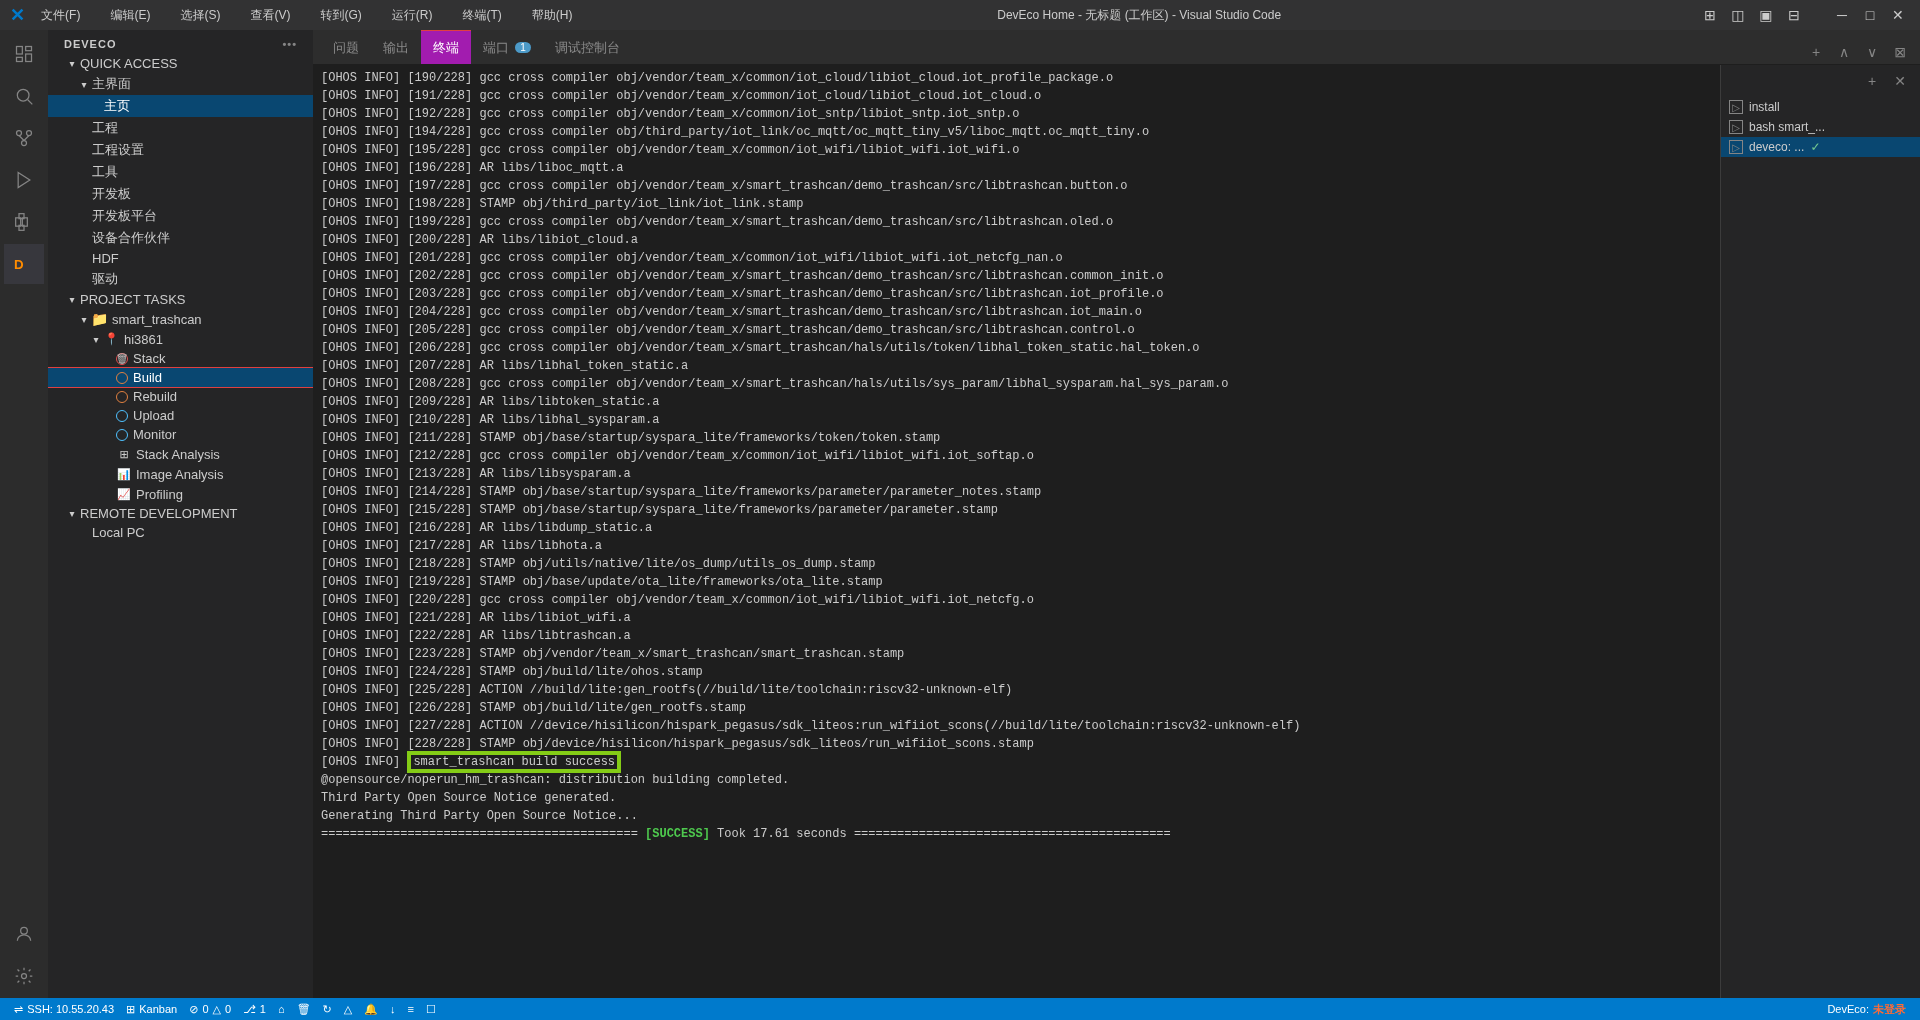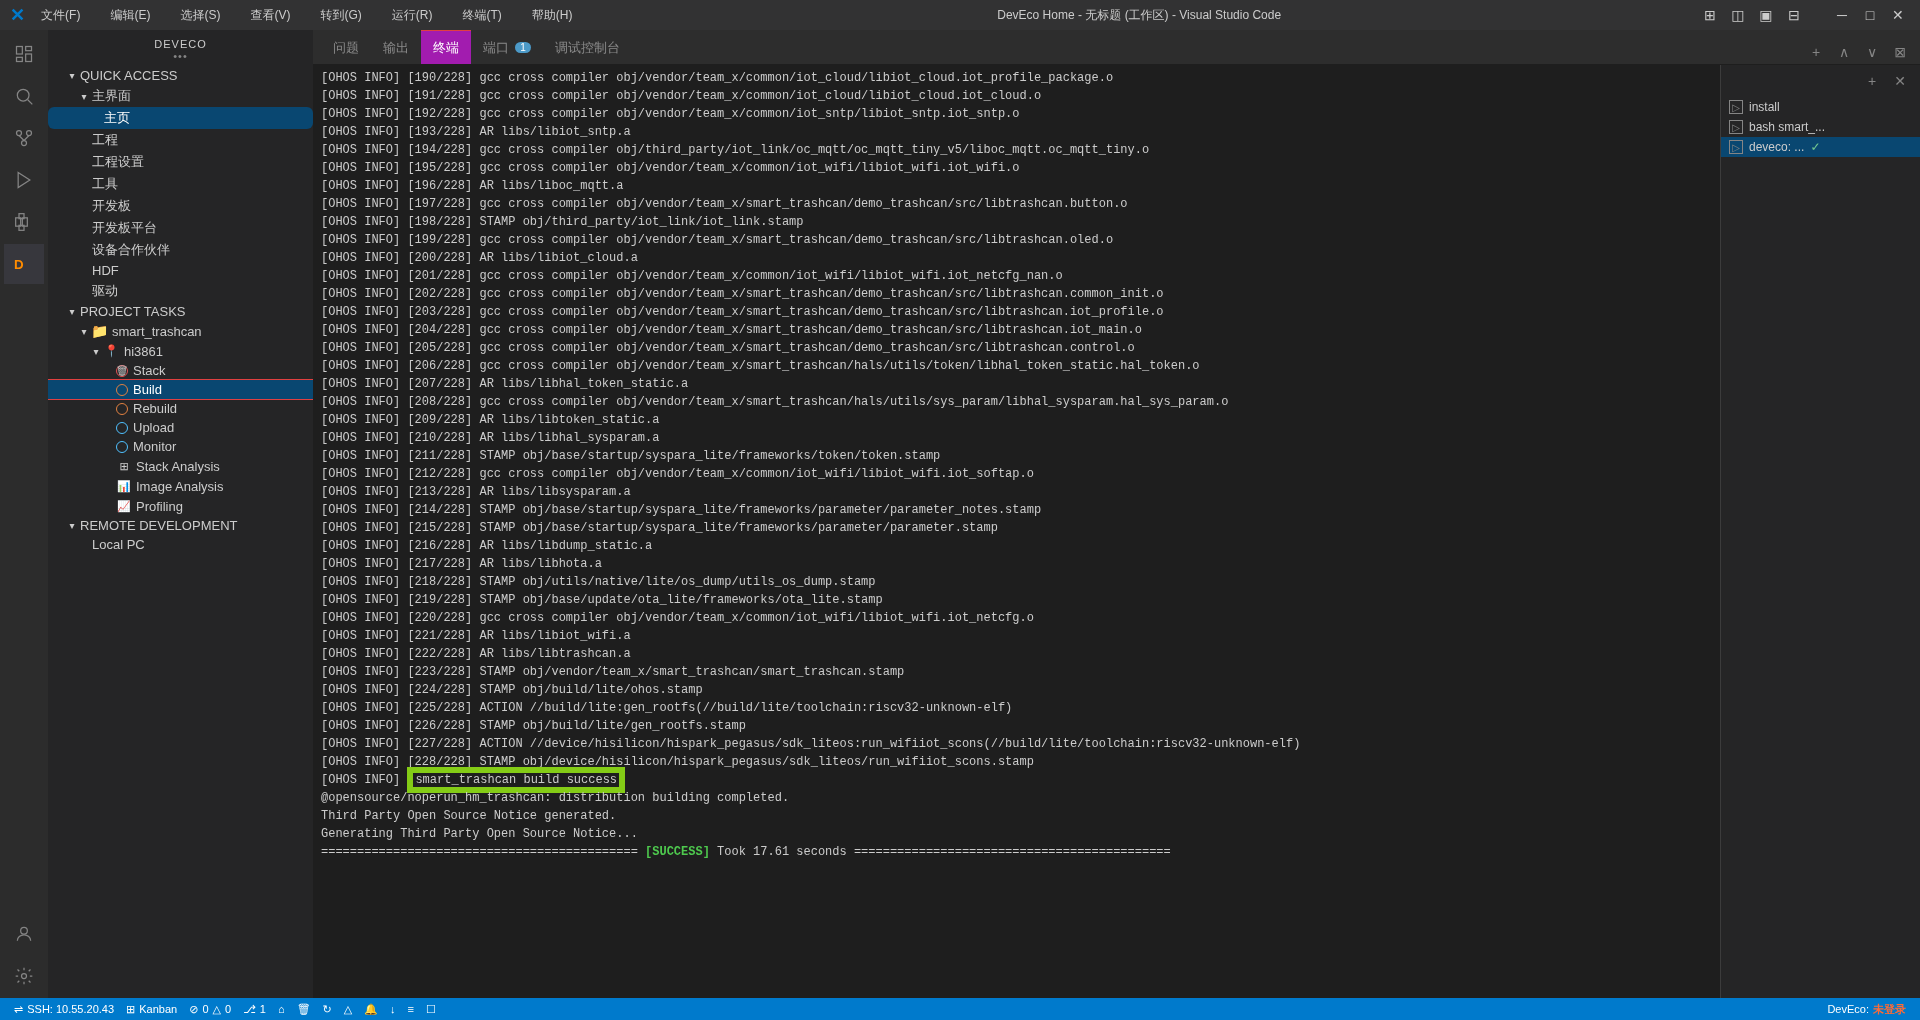--- a/index.html
+++ b/index.html
@@ -104,43 +104,42 @@
       flex-direction: column;
       flex-shrink: 0;
       overflow-y: auto;
     }
     .sidebar-header {
       display: flex;
       align-items: center;
       justify-content: space-between;
       padding: 8px 16px 4px;
       font-size: 11px;
-      font-weight: normal;
+      font-weight: bold;
       letter-spacing: 1px;
       color: #cccccc;
       text-transform: uppercase;
-      flex-direction: column;
     }
     .sidebar-dots {
       cursor: pointer;
       color: #858585;
     }
     .tree-item {
       display: flex;
       align-items: center;
       padding: 2px 8px 2px 0;
       cursor: pointer;
       color: #cccccc;
       font-size: 13px;
       user-select: none;
     }
     .tree-item.selected { background: #094771; color: #ffffff; }
     .indent-1 { padding-left: 16px; }
     .indent-2 { padding-left: 28px; }
-    .indent-3 { padding-left: 40px; border-radius: 6px; }
+    .indent-3 { padding-left: 40px; }
     .indent-4 { padding-left: 52px; }
     .chevron {
       width: 16px;
       display: inline-flex;
       align-items: center;
       justify-content: center;
       font-size: 10px;
       flex-shrink: 0;
     }
     .item-icon {
@@ -247,21 +246,21 @@
       font-size: 12px;
       color: #cccccc;
       overflow-y: auto;
       line-height: 1.5;
     }
     .terminal-line {
       white-space: pre;
     }
     .success-box {
       display: inline;
-      border: 6px solid #84cc16;
+      border: 4px solid #84cc16;
       padding: 0 2px;
     }
     .success-text {
       color: #4ec94e;
       font-weight: bold;
     }
 
     
     .terminal-panel {
       width: 200px;
@@ -577,21 +576,20 @@
       </div>
     </div>
 
     <div style="display:flex;flex:1;overflow:hidden;">
 
       <div class="terminal-area">
         <div class="terminal-content" id="terminal-content">
         <div class="terminal-line">[OHOS INFO] [190/228] gcc cross compiler obj/vendor/team_x/common/iot_cloud/libiot_cloud.iot_profile_package.o</div>
             <div class="terminal-line">[OHOS INFO] [191/228] gcc cross compiler obj/vendor/team_x/common/iot_cloud/libiot_cloud.iot_cloud.o</div>
             <div class="terminal-line">[OHOS INFO] [192/228] gcc cross compiler obj/vendor/team_x/common/iot_sntp/libiot_sntp.iot_sntp.o</div>
-            <div class="terminal-line">[OHOS INFO] [193/228] AR libs/libiot_sntp.a</div>
             <div class="terminal-line">[OHOS INFO] [194/228] gcc cross compiler obj/third_party/iot_link/oc_mqtt/oc_mqtt_tiny_v5/liboc_mqtt.oc_mqtt_tiny.o</div>
             <div class="terminal-line">[OHOS INFO] [195/228] gcc cross compiler obj/vendor/team_x/common/iot_wifi/libiot_wifi.iot_wifi.o</div>
             <div class="terminal-line">[OHOS INFO] [196/228] AR libs/liboc_mqtt.a</div>
             <div class="terminal-line">[OHOS INFO] [197/228] gcc cross compiler obj/vendor/team_x/smart_trashcan/demo_trashcan/src/libtrashcan.button.o</div>
             <div class="terminal-line">[OHOS INFO] [198/228] STAMP obj/third_party/iot_link/iot_link.stamp</div>
             <div class="terminal-line">[OHOS INFO] [199/228] gcc cross compiler obj/vendor/team_x/smart_trashcan/demo_trashcan/src/libtrashcan.oled.o</div>
             <div class="terminal-line">[OHOS INFO] [200/228] AR libs/libiot_cloud.a</div>
             <div class="terminal-line">[OHOS INFO] [201/228] gcc cross compiler obj/vendor/team_x/common/iot_wifi/libiot_wifi.iot_netcfg_nan.o</div>
             <div class="terminal-line">[OHOS INFO] [202/228] gcc cross compiler obj/vendor/team_x/smart_trashcan/demo_trashcan/src/libtrashcan.common_init.o</div>
             <div class="terminal-line">[OHOS INFO] [203/228] gcc cross compiler obj/vendor/team_x/smart_trashcan/demo_trashcan/src/libtrashcan.iot_profile.o</div>

